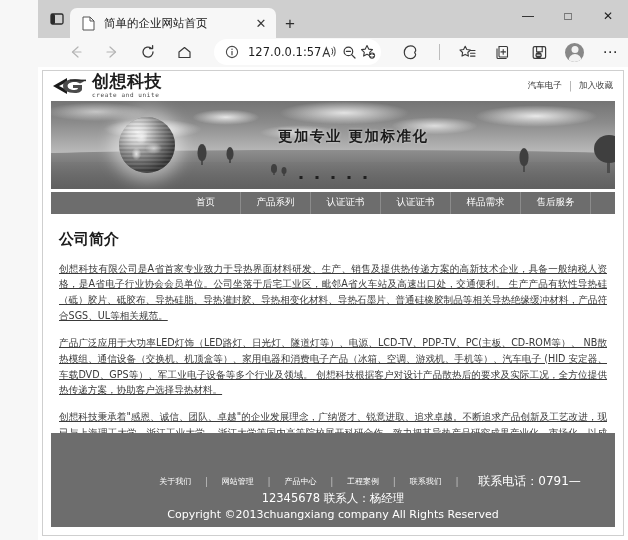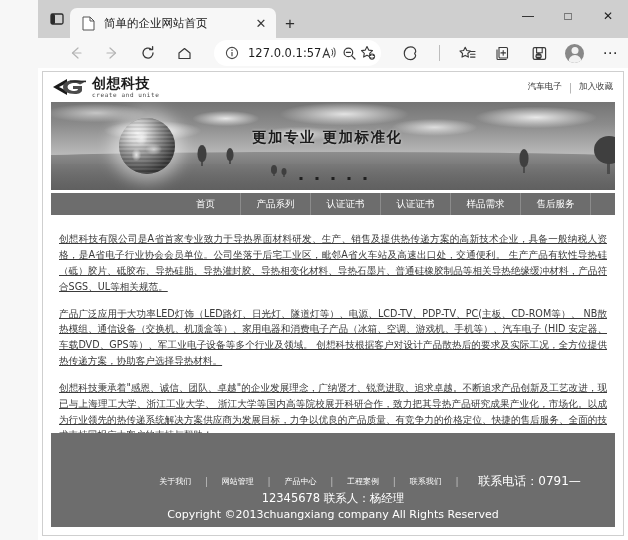--- a/index.html
+++ b/index.html
@@ -154,21 +154,21 @@
     height: 30px;
     display: flex; align-items: center;
     padding: 0 10px 0 8px;
     background: #fff;
     flex: 0 0 auto;
   }
   .logo-wrap { display: flex; align-items: center; gap: 5px; }
   .logo-mark { width: 36px; height: 20px; flex:0 0 36px; }
   .logo-text { display: flex; flex-direction: column; line-height: 1; }
   .logo-cn {
-    font-size: 14px; font-weight: bold; color: #1c1c1c;
+    font-size: 17px; font-weight: bold; color: #1c1c1c;
     letter-spacing: 0.5px;
     font-family: "DejaVu Sans", sans-serif;
   }
   .logo-en {
     font-size: 6px; color: #4a4a4a; letter-spacing: 0.6px;
     margin-top: 1.5px;
     font-family: "DejaVu Sans Mono", monospace;
   }
   .header-links {
     margin-left: auto;
@@ -229,21 +229,21 @@
   .tree {
     position: absolute; bottom: 16px;
     background: #4c4c4c;
   }
   .tree .crown {
     position:absolute; bottom: 0; left: 50%; transform: translateX(-50%);
     border-radius: 50% 50% 45% 45%;
     background: #3f3f3f;
   }
   .banner-text {
-    position: absolute; left: 201px; top: 26px;
+    position: absolute; left: 227px; top: 26px;
     font-size: 14.5px; font-weight: bold; color: #1b1b1b;
     letter-spacing: 1.5px;
     text-shadow: 0 0 3px rgba(255,255,255,0.6);
     font-family: "DejaVu Sans", sans-serif;
     white-space: nowrap;
   }
   .dots {
     position: absolute; left: 50%; transform: translateX(-50%);
     bottom: 10px; display: flex; gap: 13px;
   }
@@ -513,20 +513,21 @@
         <span class="nav-spacer"></span>
         <span class="nav-item">首页</span>
         <span class="nav-item">产品系列</span>
         <span class="nav-item">认证证书</span>
         <span class="nav-item">认证证书</span>
         <span class="nav-item">样品需求</span>
         <span class="nav-item">售后服务</span>
       </div>
 
       <div class="content">
+        <h2 class="sec-title">公司简介</h2>
         <p class="para">创想科技有限公司是A省首家专业致力于导热界面材料研发、生产、销售及提供热传递方案的高新技术企业，具备一般纳税人资格，是A省电子行业协会会员单位。公司坐落于后宅工业区，毗邻A省火车站及高速出口处，交通便利。 生产产品有软性导热硅（砥）胶片、砥胶布、导热硅脂、导热灌封胶、导热相变化材料、导热石墨片、普通硅橡胶制品等相关导热绝缘缓冲材料，产品符合SGS、UL等相关规范。</p>
         <p class="para">产品广泛应用于大功率LED灯饰（LED路灯、日光灯、隧道灯等）、电源、LCD-TV、PDP-TV、PC(主板、CD-ROM等）、 NB散热模组、通信设备（交换机、机顶盒等）、家用电器和消费电子产品（冰箱、空调、游戏机、手机等）、汽车电子 (HID 安定器、车载DVD、GPS等）、军工业电子设备等多个行业及领域。 创想科技根据客户对设计产品散热后的要求及实际工况，全方位提供热传递方案，协助客户选择导热材料。</p>
         <p class="para">创想科技秉承着"感恩、诚信、团队、卓越"的企业发展理念，广纳贤才、锐意进取、追求卓越。不断追求产品创新及工艺改进，现已与上海理工大学、浙江工业大学、 浙江大学等国内高等院校展开科研合作，致力把其导热产品研究成果产业化，市场化。以成为行业领先的热传递系统解决方案供应商为发展目标，力争以优良的产品质量、有竞争力的价格定位、快捷的售后服务、全面的技术支持回报广大客户的支持与帮助！</p>
       </div>
 
       <div class="footer">
         <div class="footer-row1">
           <span class="f-link">关于我们</span>
           <span class="f-sep">|</span>
           <span class="f-link">网站管理</span>

